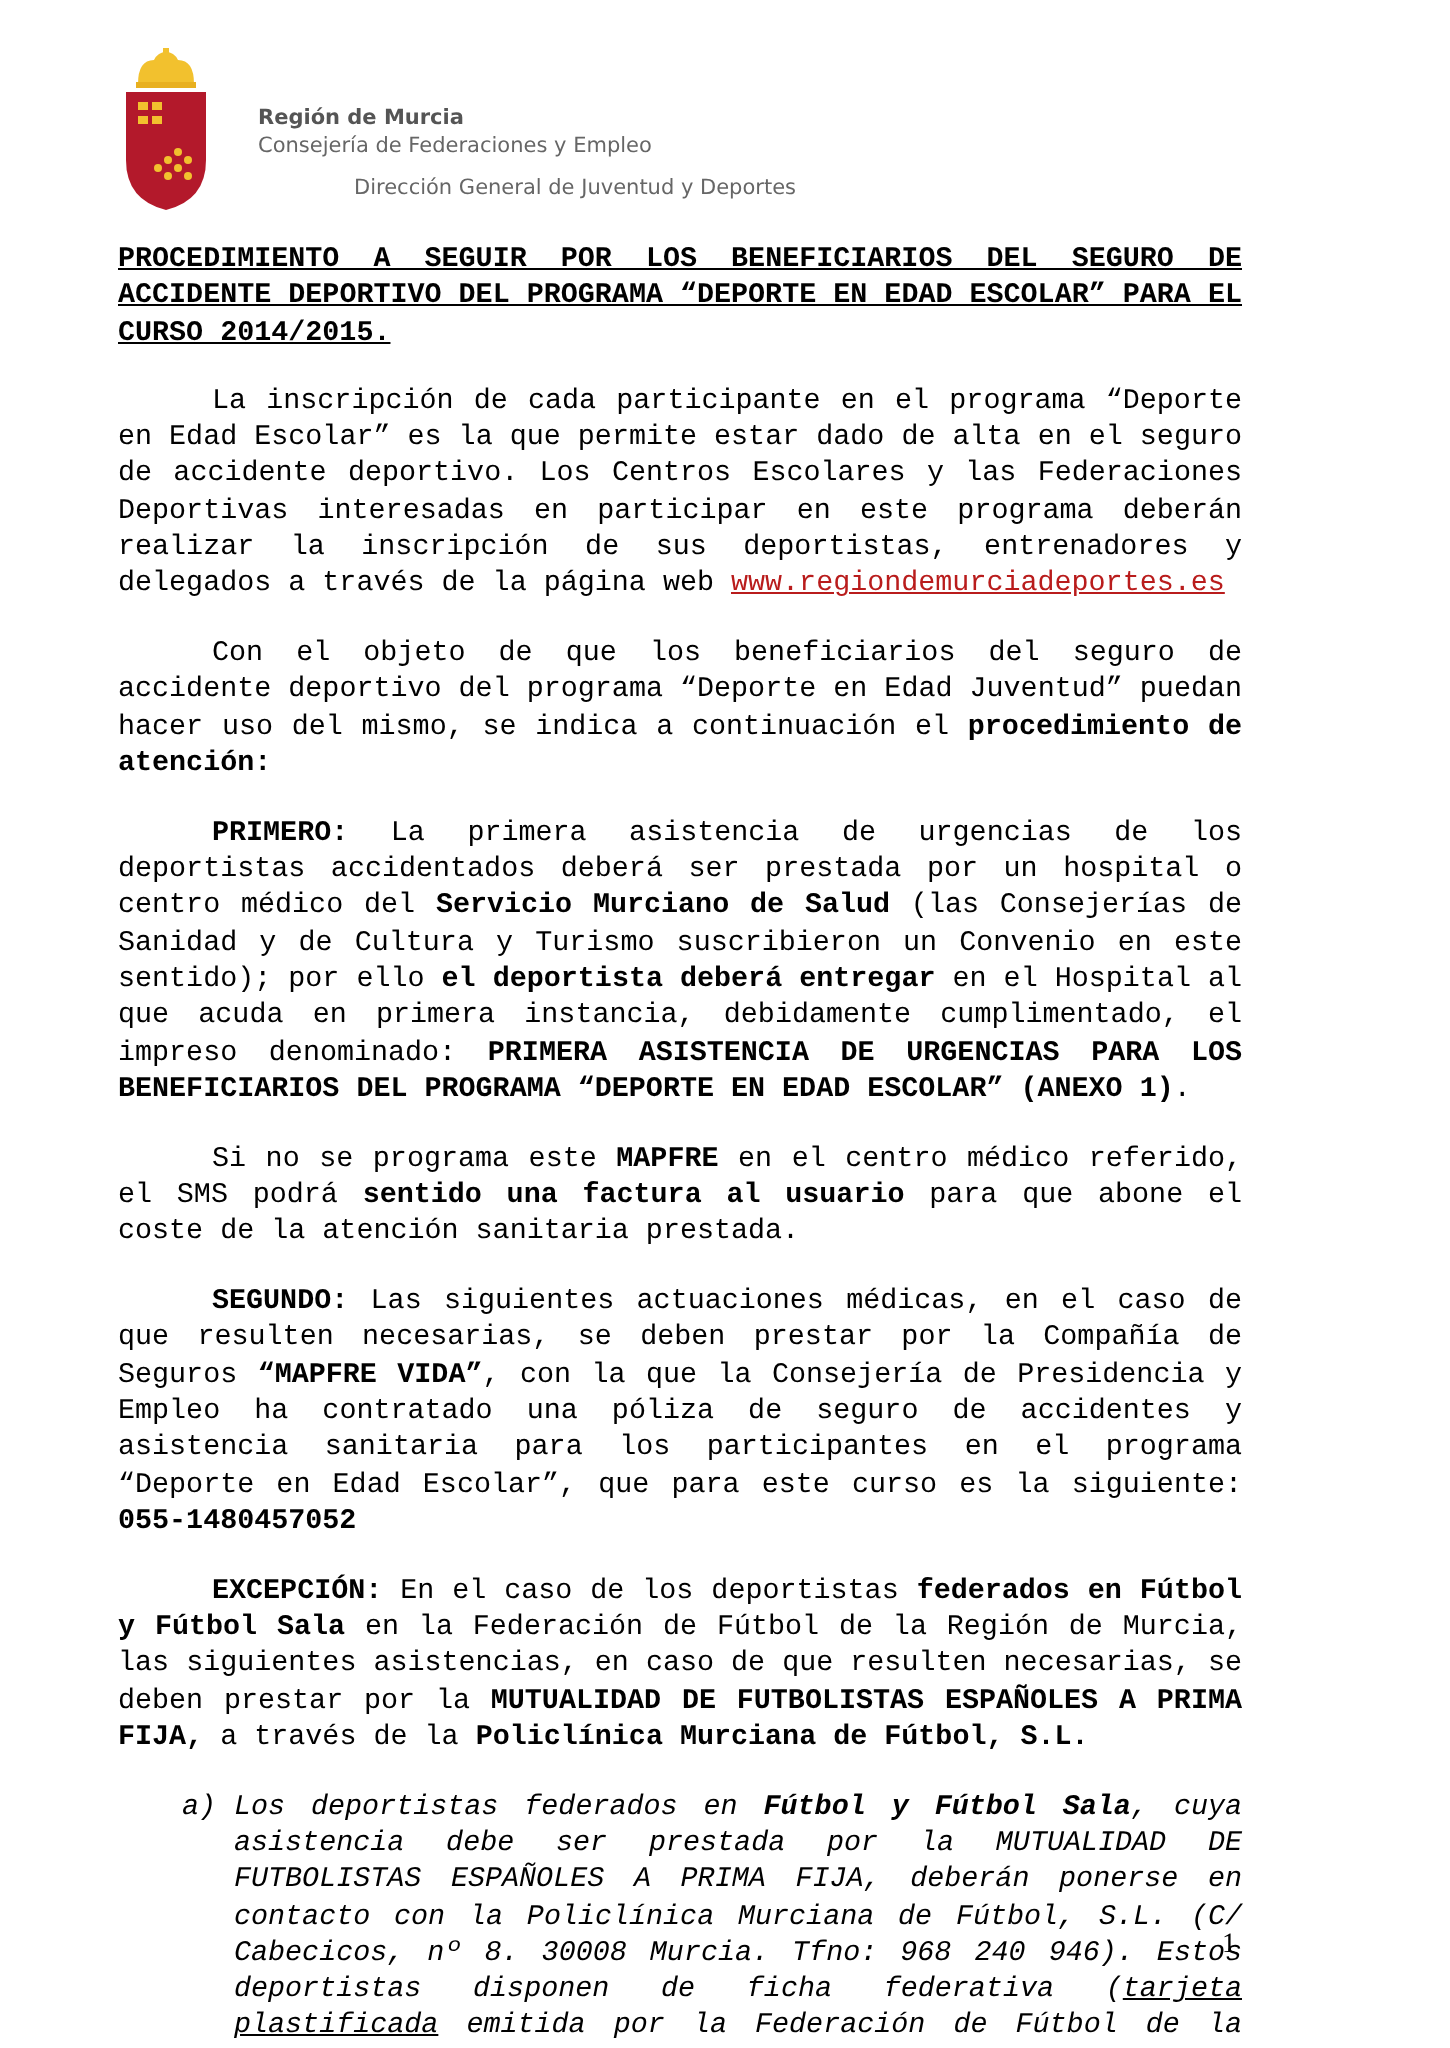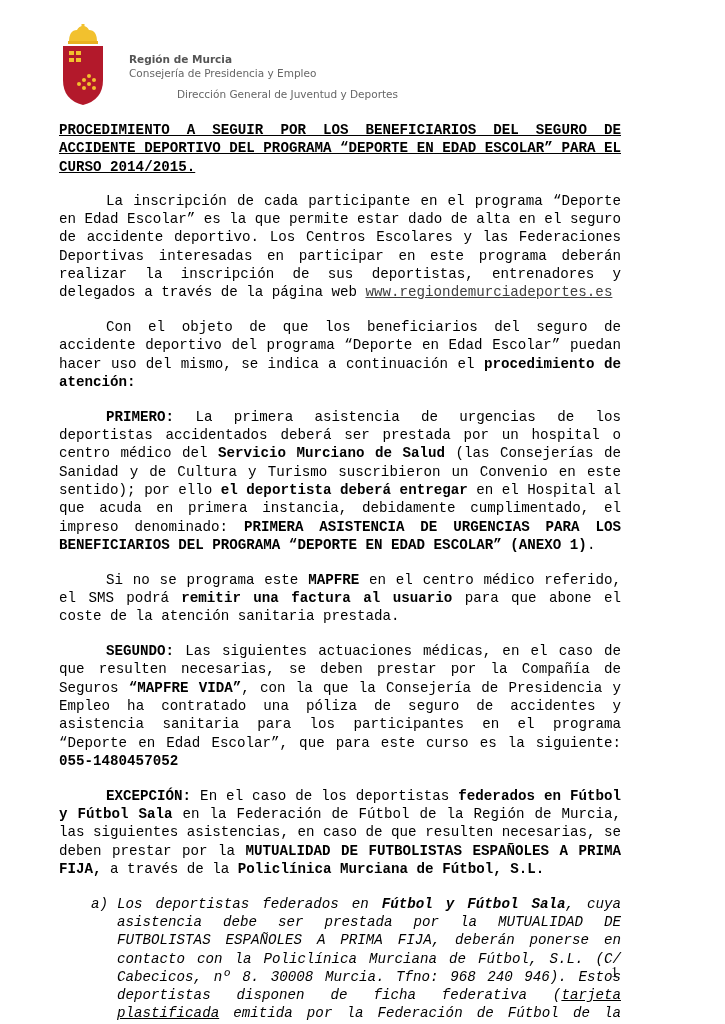--- a/index.html
+++ b/index.html
@@ -9,21 +9,21 @@
   .shield { position:absolute; left:6px; top:0; width:44px; height:82px; }
   .logo-text { position:absolute; left:74px; top:0; font-family:"DejaVu Sans", sans-serif; }
   .lt1 { position:absolute; top:29px; left:0; font-size:10.5px; font-weight:bold; color:#555; white-space:nowrap;text-align:right; }
   .lt2 { position:absolute; top:43px; left:0; font-size:10.5px; color:#666; white-space:nowrap; }
   .lt3 { position:absolute; top:64px; left:0; font-size:10.5px; color:#666; white-space:nowrap;margin-left:48px; }
 
   .page { position:absolute; left:59px; top:121px; width:562px; font-size:14.2px; line-height:18.3px;font-family:Liberation Mono, monospace; }
   .title { font-weight:bold; text-decoration:underline; text-align:justify; text-align-last:left; margin:0 0 16px 0; }
   p { margin:0 0 16.5px 0; text-align:justify; }
   .ind { text-indent:47px; }
-  a.link { color:#404040; text-decoration:underline; }
+  a.link { color:#b91c1c; text-decoration:underline; }
   .it { font-style:italic; }
   .list { margin-left:32px; position:relative; padding-left:26px; font-style:italic; text-align:justify; }
   .list .mk { position:absolute; left:0; top:0; }
   .u { text-decoration:underline; }
   .pagenum { position:absolute; left:611px; top:965px; font-family:"Liberation Serif", serif; font-size:14px; }
 </style>
 </head>
 <body>
 
 <div class="logo">
@@ -41,35 +41,35 @@
         <circle cx="23" cy="56" r="2"></circle>
         <circle cx="33" cy="56" r="2"></circle>
       <circle cx="18" cy="60" r="2"></circle>
         <circle cx="28" cy="60" r="2"></circle>
         <circle cx="23" cy="64" r="2"></circle>
       <circle cx="33" cy="64" r="2"></circle>
     </g>
   </svg>
   <div class="logo-text">
     <div class="lt1">Región de Murcia</div>
-    <div class="lt2">Consejería de Presidencia y Empleo</div>
+    <div class="lt2">Consejería de Federaciones y Empleo</div>
     <div class="lt3">Dirección General de Juventud y Deportes</div>
   </div>
 </div>
 
 <div class="page">
   <div class="title">PROCEDIMIENTO A SEGUIR POR LOS BENEFICIARIOS DEL SEGURO DE ACCIDENTE DEPORTIVO DEL PROGRAMA “DEPORTE EN EDAD ESCOLAR” PARA EL CURSO 2014/2015.</div>
 
   <p class="ind"><span>La inscripción de cada participante en el programa “Deporte en Edad Escolar” es la que permite estar dado de alta en el seguro de accidente deportivo. Los Centros Escolares y las Federaciones Deportivas interesadas en participar en este programa deberán realizar la inscripción de sus deportistas, entrenadores y delegados a través de la página web </span><a class="link">www.regiondemurciadeportes.es</a></p>
 
-  <p class="ind"><span>Con el objeto de que los beneficiarios del seguro de accidente deportivo del programa “Deporte en Edad Escolar” puedan hacer uso del mismo, se indica a continuación el </span><b>procedimiento de atención:</b></p>
+  <p class="ind"><span>Con el objeto de que los beneficiarios del seguro de accidente deportivo del programa “Deporte en Edad Juventud” puedan hacer uso del mismo, se indica a continuación el </span><b>procedimiento de atención:</b></p>
 
   <p class="ind"><b>PRIMERO:</b><span> La primera asistencia de urgencias de los deportistas accidentados deberá ser prestada por un hospital o centro médico del </span><b>Servicio Murciano de Salud</b><span> (las Consejerías de Sanidad y de Cultura y Turismo suscribieron un Convenio en este sentido); por ello </span><b>el deportista deberá entregar</b><span> en el Hospital al que acuda en primera instancia, debidamente cumplimentado, el impreso denominado: </span><b>PRIMERA ASISTENCIA DE URGENCIAS PARA LOS BENEFICIARIOS DEL PROGRAMA “DEPORTE EN EDAD ESCOLAR” (ANEXO 1)</b><span>.</span></p>
 
-  <p class="ind"><span>Si no se programa este </span><b>MAPFRE</b><span> en el centro médico referido, el SMS podrá </span><b>remitir una factura al usuario</b><span> para que abone el coste de la atención sanitaria prestada.</span></p>
+  <p class="ind"><span>Si no se programa este </span><b>MAPFRE</b><span> en el centro médico referido, el SMS podrá </span><b>sentido una factura al usuario</b><span> para que abone el coste de la atención sanitaria prestada.</span></p>
 
   <p class="ind"><b>SEGUNDO:</b><span> Las siguientes actuaciones médicas, en el caso de que resulten necesarias, se deben prestar por la Compañía de Seguros </span><b>“MAPFRE VIDA”</b><span>, con la que la Consejería de Presidencia y Empleo ha contratado una póliza de seguro de accidentes y asistencia sanitaria para los participantes en el programa “Deporte en Edad Escolar”, que para este curso es la siguiente: </span><b>055-1480457052</b></p>
 
   <p class="ind"><b>EXCEPCIÓN:</b><span> En el caso de los deportistas </span><b>federados en Fútbol y Fútbol Sala</b><span> en la Federación de Fútbol de la Región de Murcia, las siguientes asistencias, en caso de que resulten necesarias, se deben prestar por la </span><b>MUTUALIDAD DE FUTBOLISTAS ESPAÑOLES A PRIMA FIJA,</b><span> a través de la </span><b>Policlínica Murciana de Fútbol, S.L.</b></p>
 
 
   <div class="list"><span class="mk">a)</span><span>Los deportistas federados en </span><b>Fútbol y Fútbol Sala</b><span>, cuya asistencia debe ser prestada por la MUTUALIDAD DE FUTBOLISTAS ESPAÑOLES A PRIMA FIJA, deberán ponerse en contacto con la Policlínica Murciana de Fútbol, S.L. (C/ Cabecicos, nº 8. 30008 Murcia. Tfno: 968 240 946). Estos deportistas disponen de ficha federativa (</span><span class="u">tarjeta plastificada</span><span> emitida por la Federación de Fútbol de la Región de Murcia).</span></div>
 </div>
 
 <div class="pagenum">1</div>

